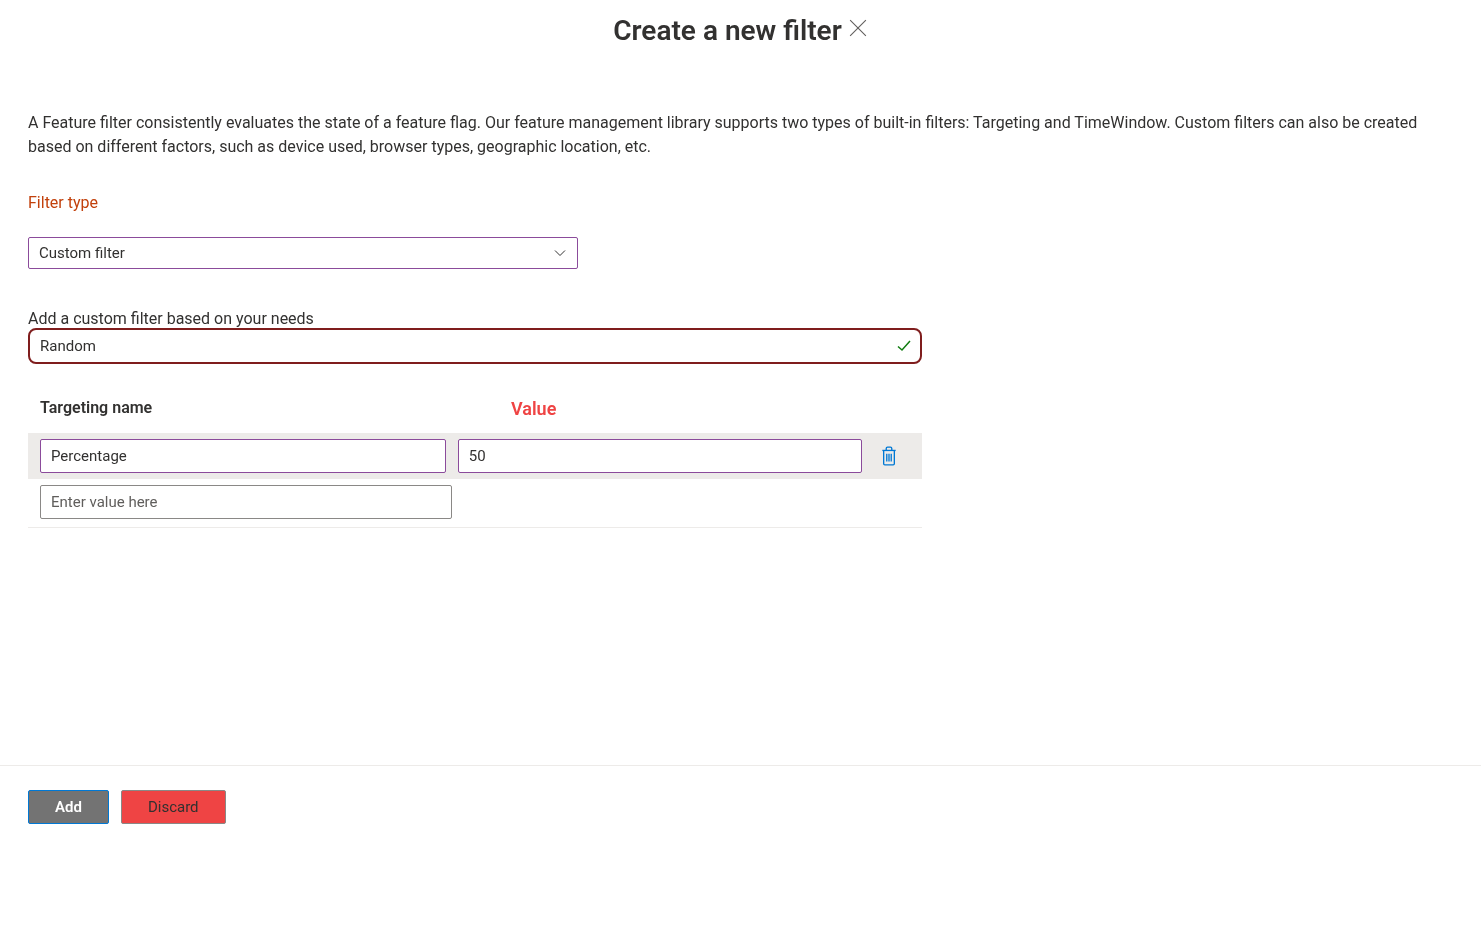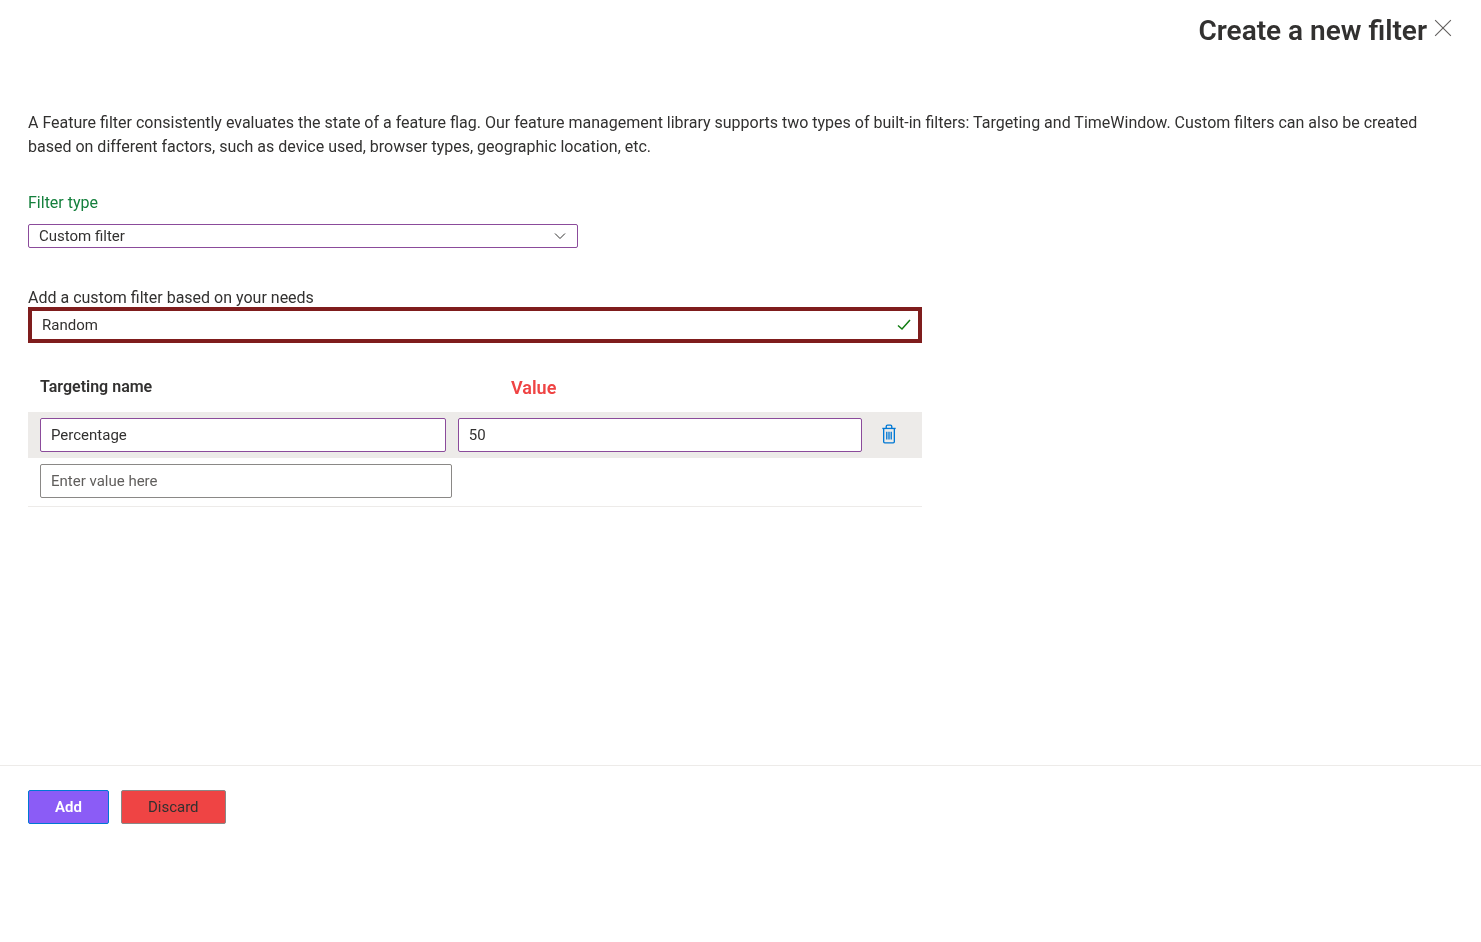--- a/index.html
+++ b/index.html
@@ -14,21 +14,21 @@
       background: #fff;
       width: 1481px;
       height: 942px;
       position: relative;
     }
     .panel {
       padding: 12px 28px 0 28px;
     }
     .header-row {
       display: flex;
-      justify-content: flex-end;
+      justify-content: center;
       align-items: flex-start;
     }
     h1.page-title {
       font-size: 28px;
       font-weight: 600;
       color: #323130;
       margin-top: 2px;
     }
     .close-btn {
       width: 32px;
@@ -47,27 +47,27 @@
       height: 18px;
     }
     .description {
       font-size: 16px;
       color: #323130;
       margin-top: 64px;
       line-height: 24px;
     }
     .field-label {
       font-size: 16px;
-      color: #15803d;
+      color: #c2410c;
       margin-top: 34px;
-      margin-bottom: 12px;
+      margin-bottom: 25px;
     }
     .select-box {
       width: 550px;
-      height: 24px;
+      height: 32px;
       border: 1px solid #8b4b9b;
       border-radius: 2px;
       display: flex;
       align-items: center;
       justify-content: space-between;
       padding: 0 10px;
       cursor: pointer;
       background: #fff;
     }
     .select-text {
@@ -90,22 +90,22 @@
       margin-top: 54px;
       margin-bottom: 12px;
     }
     .name-input-wrap {
       position: relative;
       width: 894px;
     }
     .name-input {
       width: 100%;
       height: 36px;
-      border: 4px solid #7f1d1d;
-      border-radius: 0;
+      border: 2px solid #7f1d1d;
+      border-radius: 8px;
       padding: 0 16px 0 10px;
       font-size: 15px;
       color: #323130;
       font-family: inherit;
       outline: none;
       background: #fff;
     }
     .check-icon {
       position: absolute;
       right: 10px;
@@ -131,20 +131,21 @@
     }
     .col-value {
       width: 412px;
       font-size: 18px;
       font-weight: 600;
       color: #ef4444;
       margin-left: 48px;
     }
     .param-row {
       display: flex;
+      align-items: center;
       padding: 6px 17px 6px 12px;
       gap: 12px;
     }
     .param-row.active {
       background: #edebe9;
     }
     .param-input {
       height: 34px;
       border-radius: 2px;
       padding: 0 10px;
@@ -206,21 +207,21 @@
       padding: 0 26px;
       font-size: 15px;
       font-family: inherit;
       border-radius: 2px;
       cursor: pointer;
       display: inline-flex;
       align-items: center;
       justify-content: center;
     }
     .btn-primary {
-      background: #8b5cf6;
+      background: #737373;
       color: #fff;
       border: 1px solid #0078d4;
       font-weight: 600;
     }
     .btn-default {
       background: #ef4444;
       color: #323130;
       border: 1px solid #8a8886;
     }
   </style>

